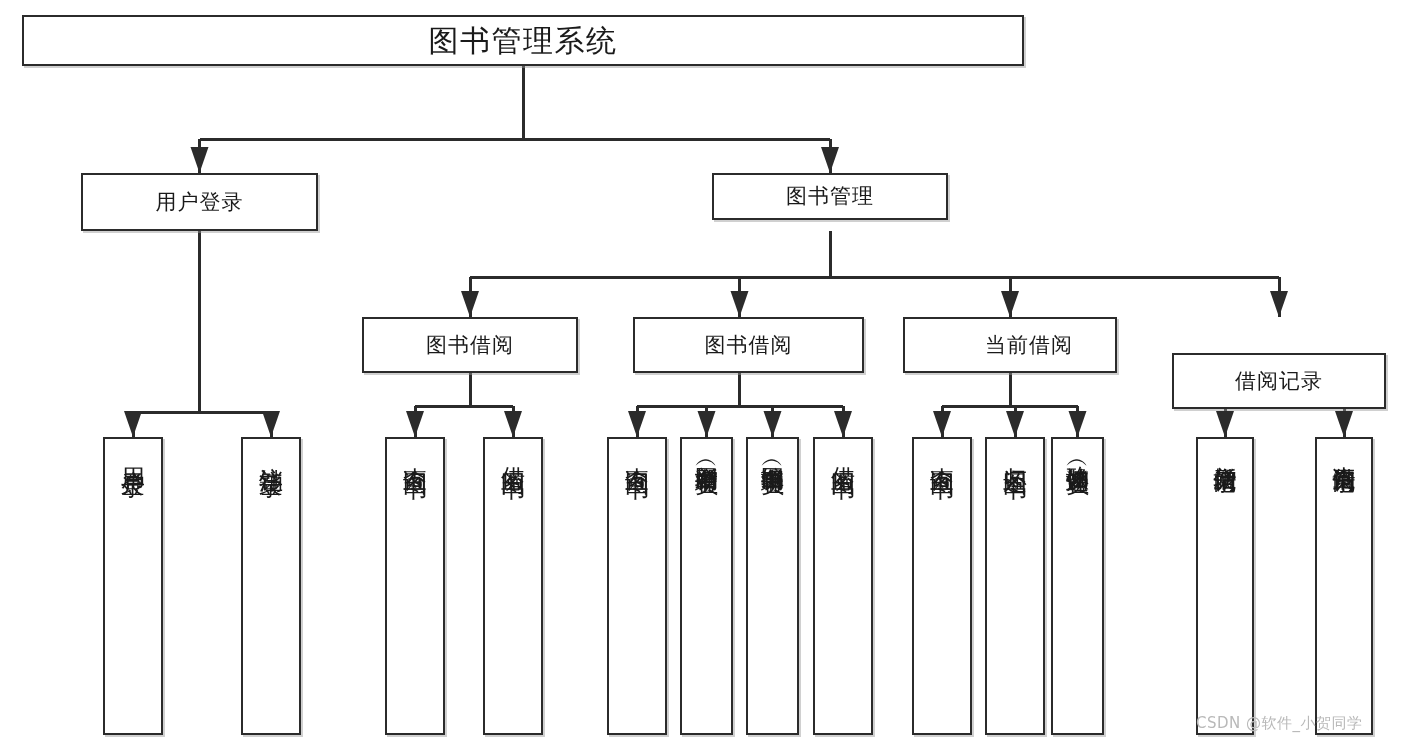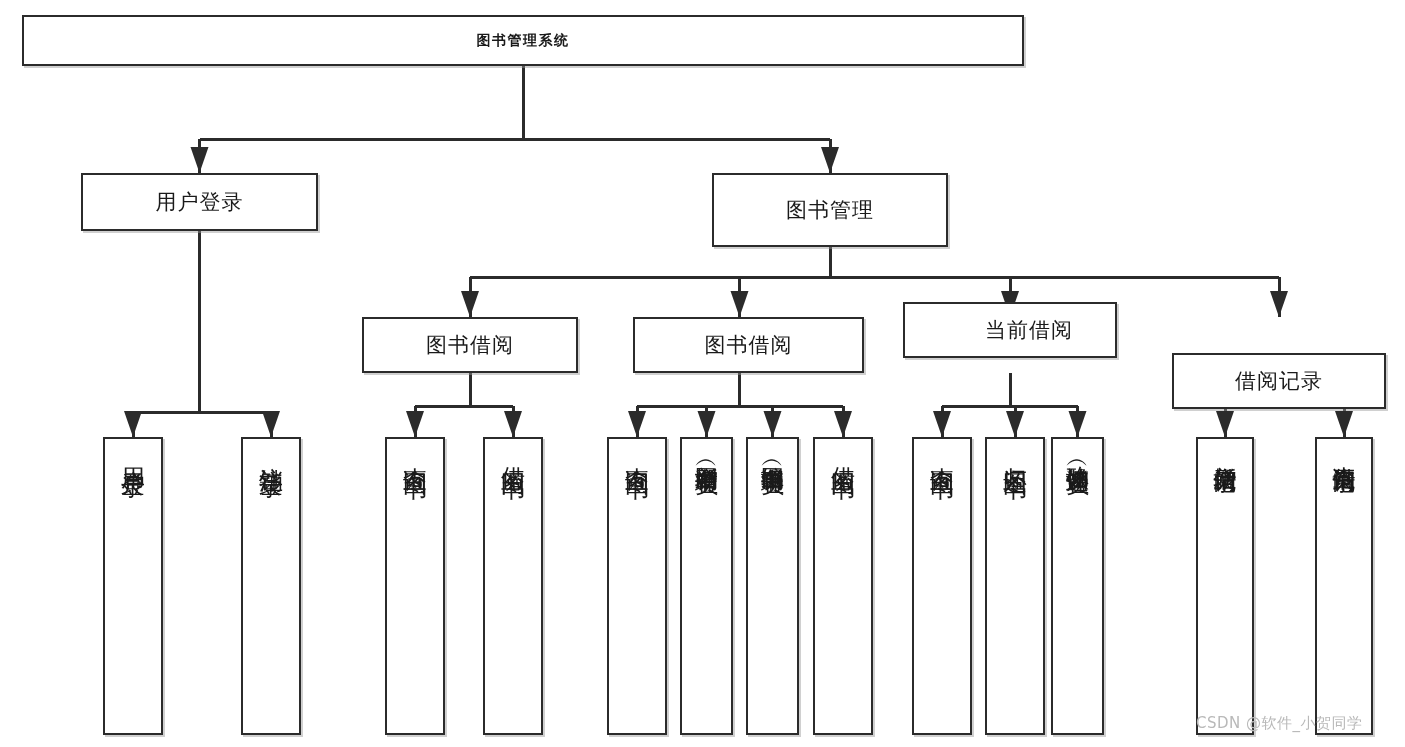--- a/index.html
+++ b/index.html
@@ -42,23 +42,22 @@
     text-align: center;
     line-height: 1.18;
     white-space: nowrap;
   }
   
   .node.h .label {
     font-size: 21px;
     letter-spacing: 1px;
   }
   .node.root .label {
-    font-size: 14px;
+    font-size: 30px;
     letter-spacing: 1.5px;
-    font-weight: bold;
   }
   
   .node.v {
     align-items: flex-start;
     padding-top: 9px;
   }
   .node.v .label {
     writing-mode: vertical-rl;
     text-orientation: upright;
     font-size: 24px;
@@ -135,30 +134,30 @@
       <line x1="1344" y1="406" x2="1344" y2="437" stroke="#2b2b2b" stroke-width="3" shape-rendering="crispEdges"></line>
       <polygon points="1335,411 1353,411 1344,437" fill="#2b2b2b" shape-rendering="geometricPrecision"></polygon>
     </svg>
   <div id="nodes">
       <div class="node h root" style="left: 22px; top: 15px; width: 1002px; height: 51px;">
         <span class="label">图书管理系统</span>
       </div>
       <div class="node h" style="left: 81px; top: 173px; width: 237px; height: 58px;">
         <span class="label">用户登录</span>
       </div>
-      <div class="node h" style="left: 712px; top: 173px; width: 236px; height: 74px;">
+      <div class="node h" style="left: 712px; top: 173px; width: 236px; height: 47px;">
         <span class="label">图书管理</span>
       </div>
       <div class="node h" style="left: 362px; top: 317px; width: 216px; height: 56px;">
         <span class="label">图书借阅</span>
       </div>
       <div class="node h" style="left: 633px; top: 317px; width: 231px; height: 56px;">
         <span class="label">图书借阅</span>
       </div>
-      <div class="node h" style="left: 903px; top: 302px; width: 214px; height: 56px; padding-left: 38px;">
+      <div class="node h" style="left: 903px; top: 317px; width: 214px; height: 56px; padding-left: 38px;">
         <span class="label">当前借阅</span>
       </div>
       <div class="node h" style="left: 1172px; top: 317px; width: 214px; height: 56px; margin-top: 36px;">
         <span class="label">借阅记录</span>
       </div>
       <div class="node v" style="left: 103px; top: 437px; width: 60px; height: 298px;">
         <span class="label">用户登录</span>
       </div>
       <div class="node v" style="left: 241px; top: 437px; width: 60px; height: 298px;">
         <span class="label">注销登录</span>

